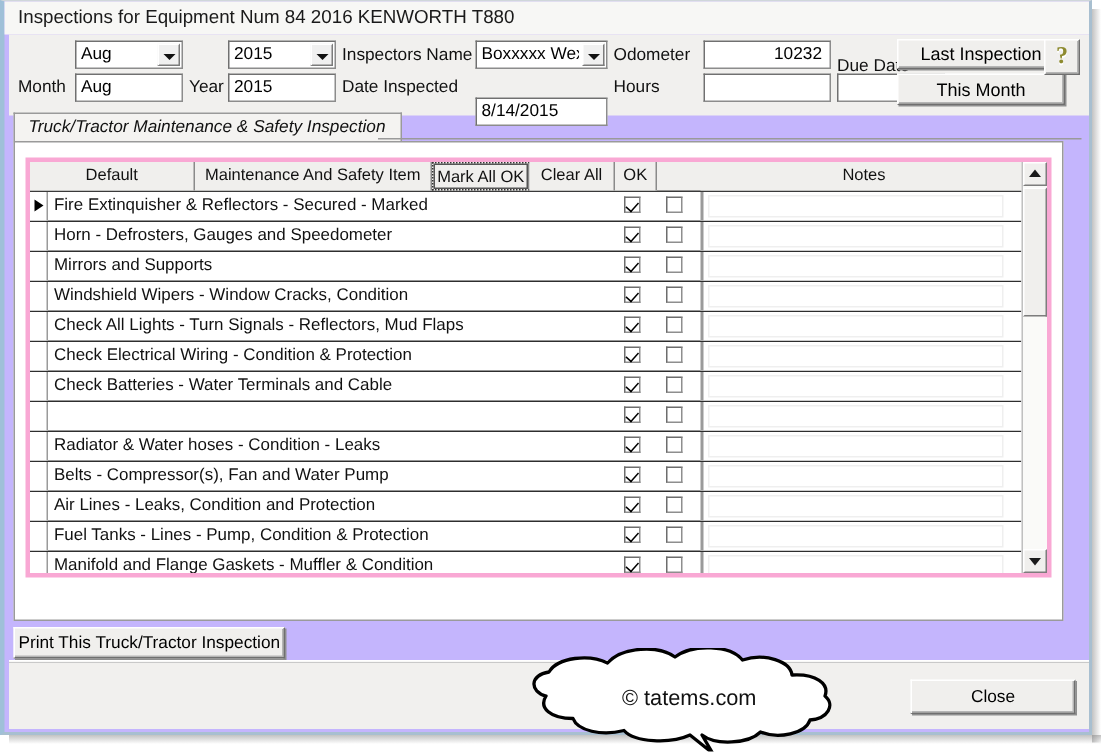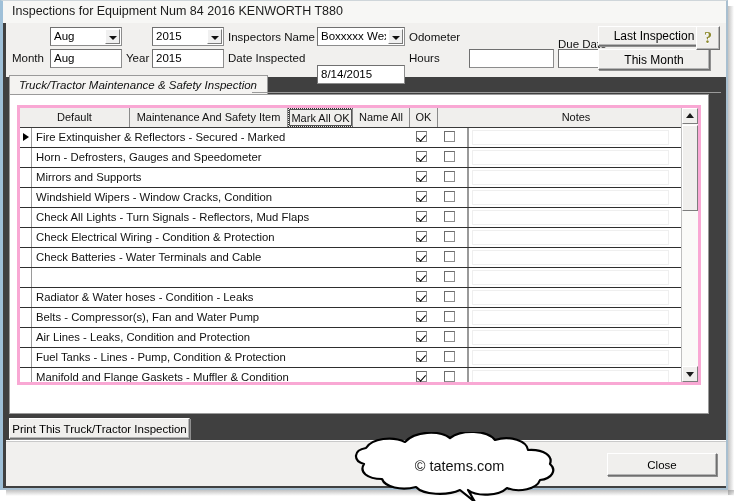--- a/index.html
+++ b/index.html
@@ -15,21 +15,21 @@
     color: #000000;
     overflow: hidden;
   }
 
   
   #window {
     position: absolute;
     left: 0; top: 0;
     width: 728px;
     height: 490px;
-    background: #404040;
+    background: #c4b5fd;
     border-left: 3px solid #9fc0d8;
     border-top: 1px solid #cfd6da;
     border-right: 2px solid #a8bfd0;
     border-bottom: 2px solid #a8bfd0;
     box-sizing: border-box;
   }
   #shadow-r {
     position: absolute;
     left: 728px; top: 6px;
     width: 6px; height: 489px;
@@ -480,20 +480,21 @@
 
     <div class="combo" style="left:311px; top:4px; width:88px;">
       <span class="cval">Boxxxxx Wex</span>
       <span class="cbtn"></span>
     </div>
     <div class="tbox" style="left:311px; top:26px; width:88px;margin-top:16px;">8/14/2015</div>
 
     <div class="lbl" style="left:403px; top:8px;">Odometer</div>
     <div class="lbl" style="left:403px; top:29px;">Hours</div>
 
+    <div class="tbox right" style="left:463px; top:4px; width:85px;">10232</div>
     <div class="tbox right" style="left:463px; top:26px; width:85px;"></div>
 
     <div class="lbl" style="left:552px; top:15px;">Due Date</div>
     <div class="tbox" style="left:552px; top:26px; width:72px;"></div>
     <div class="spinner" style="left:608px; top:28px;">
       <i class="up"></i>
       <i class="dn"></i>
     </div>
 
     <div class="btn" style="left:592px; top:3px; width:112px; height:20px;">Last Inspection</div>
@@ -509,21 +510,21 @@
     <div id="tab-rest"></div>
   </div>
 
   <div id="grid-panel">
     <div id="grid-inner">
 
       <div id="grid-head">
         <div class="hcell" style="left:0px; width:110px;">Default</div>
         <div class="hcell" style="left:110px; width:158px;">Maintenance And Safety Item</div>
         <div class="hcell focus" style="left:268px; width:65px;">Mark All OK</div>
-        <div class="hcell" style="left:333px; width:57px;">Name All</div>
+        <div class="hcell" style="left:333px; width:57px;">Clear All</div>
         <div class="hcell" style="left:390px; width:28px;">OK</div>
         <div class="hcell" style="left:418px; width:29px;margin-top:21px;">DEF</div>
         <div class="hcell" style="left:447px; width:218px; border-right:none;">Notes</div>
         <div id="hcell-scroll"></div>
       </div>
 
       <div id="grid-body">
           <div class="row">
             <div class="marker">
               <span class="tri"></span>

